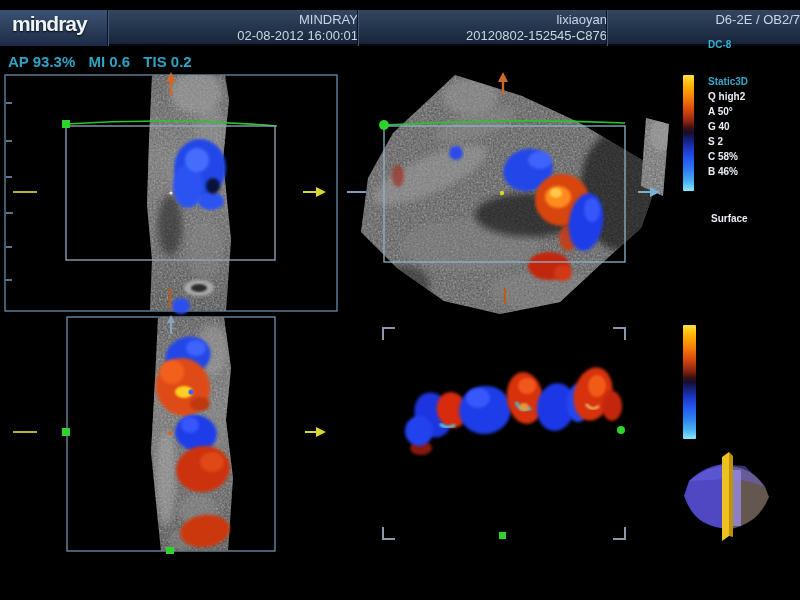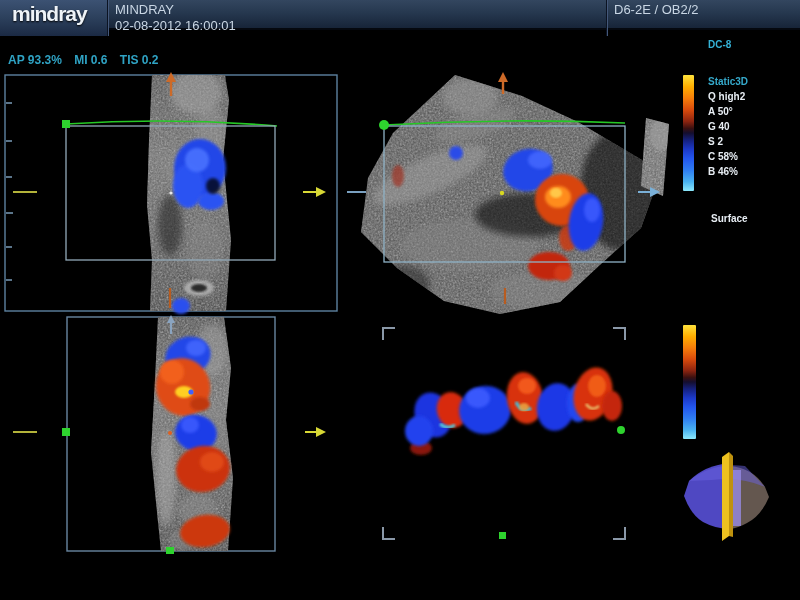--- a/index.html
+++ b/index.html
@@ -1,36 +1,36 @@
 <!DOCTYPE html>
 <html><head>
 <meta charset="utf-8">
 <style>
   html,body{margin:0;padding:0;background:#000;}
   #screen{position:relative;width:800px;height:600px;background:#000;overflow:hidden;
           font-family:"Liberation Sans",sans-serif;}
   .abs{position:absolute;}
 
   
-  #topbar{left:0;top:0;width:800px;height:30px;z-index:3;
-          background:linear-gradient(to bottom,#33465f 0%,#26384f 45%,#17python2438 100%);}
+  #topbar{left:0;top:10px;width:800px;height:36px;z-index:3;
+          background:linear-gradient(to bottom,#33465f 0%,#26384f 45%,#17python2438 100%);text-align:right;}
   #topbar{background:linear-gradient(to bottom,#33465f 0%,#26384f 45%,#172438 100%);
           border-bottom:2px solid #05080f;box-sizing:border-box;}
   .tb-sec{position:absolute;top:0;height:36px;color:#c9d6e4;font-size:13px;line-height:16px;
           border-left:1px solid #44587a;box-shadow:-1px 0 0 #0b1322;padding:2px 0 0 6px;box-sizing:border-box;}
   #tb-logo{left:0;width:108px;border-left:none;box-shadow:none;
            background:linear-gradient(to bottom,#3c5273 0%,#2c405c 50%,#1b2a44 100%);}
   #logo-text{position:absolute;left:12px;top:6px;font-size:21px;font-weight:bold;letter-spacing:-1px;
              color:#eef3f8;text-shadow:0 1px 2px #000;}
   #tb-exam{left:108px;width:250px;}
   #tb-patient{left:358px;width:249px;}
   #tb-probe{left:607px;width:193px;}
 
   
-  #ap-line{left:8px;top:53px;z-index:3;color:#2fa3c4;font-size:12px;font-weight:bold;}
+  #ap-line{left:8px;top:53px;z-index:3;color:#2fa3c4;font-size:15px;font-weight:bold;}
   #ap-line span{margin-right:9px;}
 
   
   #sysname{left:708px;top:39px;z-index:3;color:#35b2d6;font-size:10px;font-weight:bold;}
   #params{left:708px;top:74px;z-index:3;font-size:10px;font-weight:bold;color:#e7edf3;line-height:15px;}
   #params .cyan{color:#35a9cb;}
   #params .indent{padding-left:3px;margin-top:32px;}
 
   
   .cbar{width:11px;z-index:3;border-radius:1px;
@@ -258,22 +258,26 @@
   </svg>
 
   <div id="topbar" class="abs">
     <div id="tb-logo" class="tb-sec">
       <span id="logo-text">mindray</span>
     </div>
     <div id="tb-exam" class="tb-sec">
       <div>MINDRAY</div>
       <div>02-08-2012  16:00:01</div>
     </div>
+    <div id="tb-patient" class="tb-sec">
+      <div>lixiaoyan</div>
+      <div>20120802-152545-C876</div>
+    </div>
     <div id="tb-probe" class="tb-sec">
-      <div>D6-2E / OB2/2</div>
+      <div>D6-2E / OB2/7</div>
     </div>
   </div>
 
   <div id="ap-line" class="abs">
     <span>AP 93.3%</span>
     <span>MI 0.6</span>
     <span>TIS 0.2</span>
   </div>
 
   <div id="sysname" class="abs">DC-8</div>

